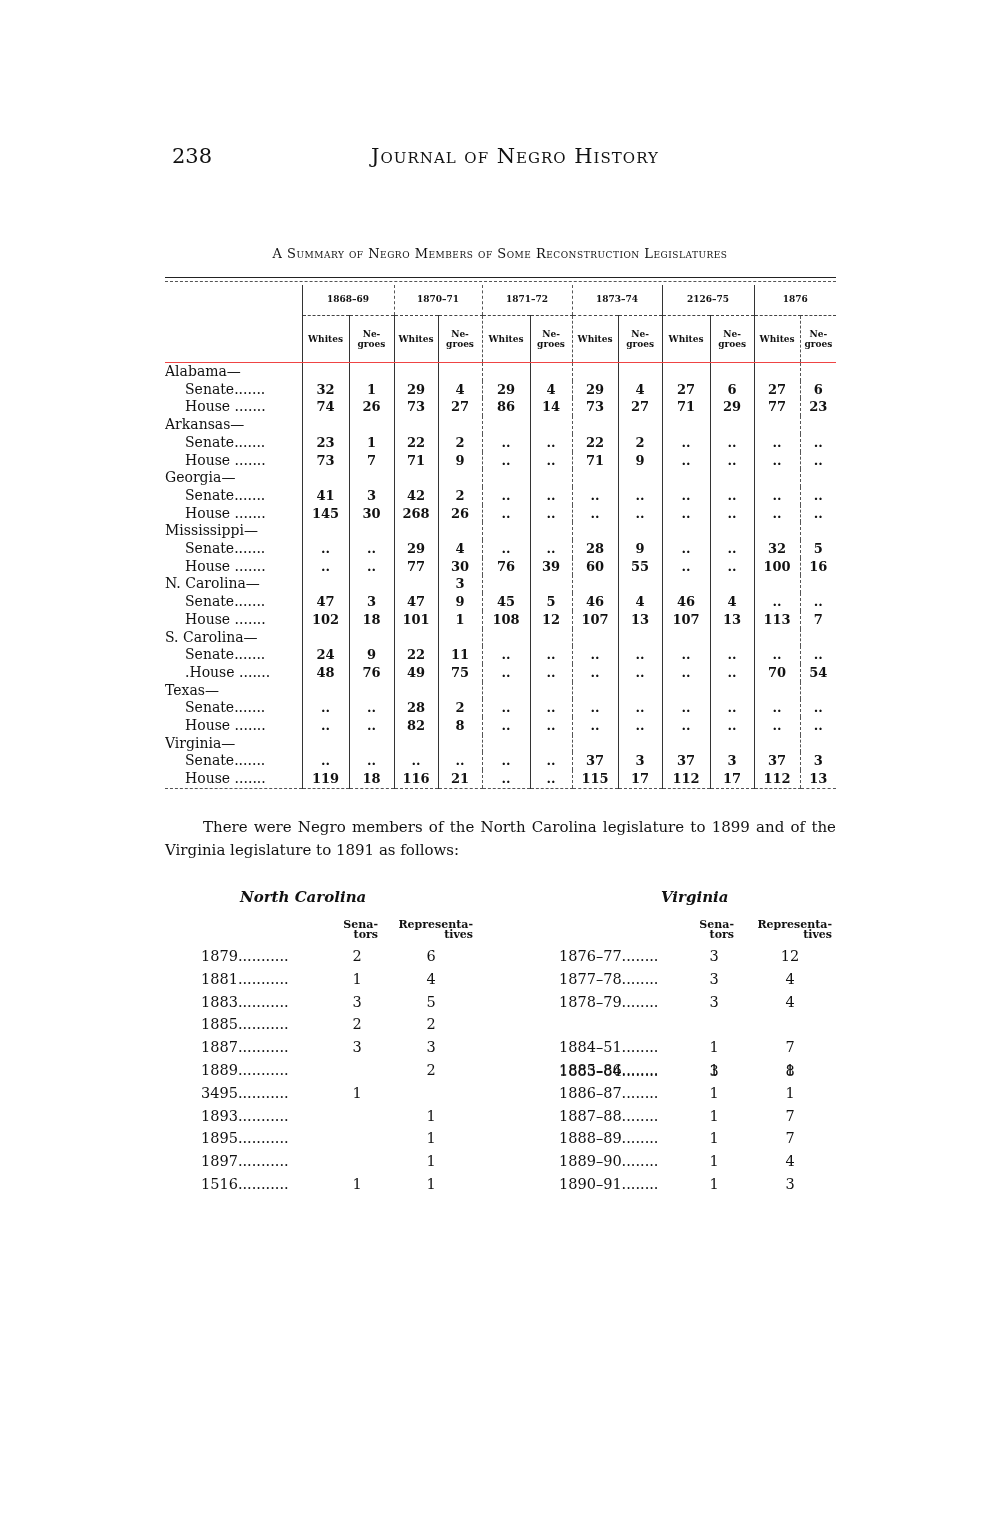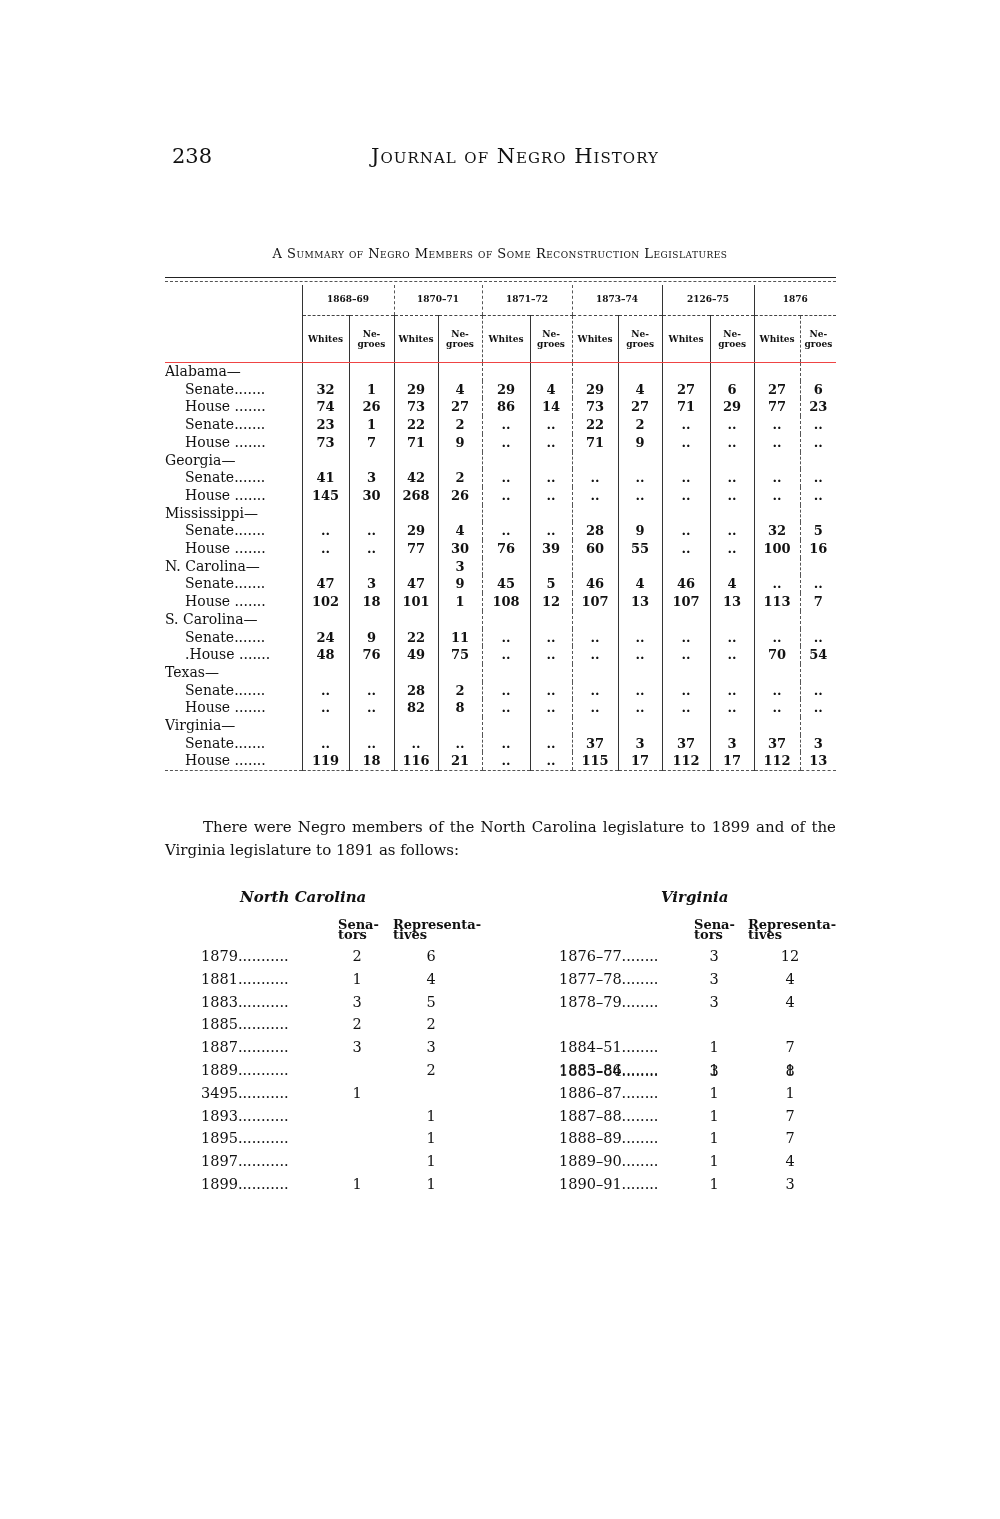--- a/index.html
+++ b/index.html
@@ -19,21 +19,21 @@
   table.summary tr.period th.grp { border-bottom:1px dashed #444; }
   table.summary tr.sub th { height:46px; line-height:10px; vertical-align:middle; border-bottom:1px solid #ef4444; font-size:9px; }
   table.summary td.lbl { text-align:left; white-space:nowrap; overflow:hidden; font-size:14px; }
   table.summary td.lbl.ind { padding-left:20px; }
   table.summary td.num { font-size:13px; font-weight:bold; }
   table.summary tr.last td { border-bottom:1px dashed #555; }
   .para { left:165px; width:671px; top:816px; font-size:15px; line-height:23px; text-align:justify; text-indent:38px; }
   .sub-title { font-style:italic; font-size:15px; font-weight:bold; }
   .nc-title { left:240px; top:888px; }
   .va-title { left:661px; top:888px; }
-  .colhead { font-size:13px; font-weight:bold; text-align:left; line-height:10px; }
+  .colhead { font-size:11px; font-weight:bold; text-align:right; line-height:10px; }
   .list { font-size:14.5px; }
   .list .row { position:absolute; height:23px; line-height:23px; white-space:nowrap; }
   .list .yr { position:absolute; left:0; }
   .list .sen { position:absolute; text-align:center; width:20px; }
   .list .rep { position:absolute; text-align:center; width:24px; }
 </style>
 </head>
 <body>
 
 <div class="abs pagenum">238</div>
@@ -125,20 +125,35 @@
         <td class="num vrd">86</td>
         <td class="num vr">14</td>
         <td class="num vrd">73</td>
         <td class="num vr">27</td>
         <td class="num vr">71</td>
         <td class="num vr">29</td>
         <td class="num vr">77</td>
         <td class="num vrd">23</td>
       </tr>
       <tr>
+        <td class="lbl">Arkansas—</td>
+        <td class="num vr"></td>
+        <td class="num vr"></td>
+        <td class="num vr"></td>
+        <td class="num vr"></td>
+        <td class="num vrd"></td>
+        <td class="num vr"></td>
+        <td class="num vrd"></td>
+        <td class="num vr"></td>
+        <td class="num vr"></td>
+        <td class="num vr"></td>
+        <td class="num vr"></td>
+        <td class="num vrd"></td>
+      </tr>
+      <tr>
         <td class="lbl ind">Senate.......</td>
         <td class="num vr">23</td>
         <td class="num vr">1</td>
         <td class="num vr">22</td>
         <td class="num vr">2</td>
         <td class="num vrd">..</td>
         <td class="num vr">..</td>
         <td class="num vrd">22</td>
         <td class="num vr">2</td>
         <td class="num vr">..</td>
@@ -484,21 +499,21 @@
       <span class="yr">1895...........</span>
       <span class="sen" style="left: 146px;"></span>
       <span class="rep" style="left: 218px;">1</span>
     </div>
     <div class="row" style="top: 205.2px; left: 0px; width: 280px;">
       <span class="yr">1897...........</span>
       <span class="sen" style="left: 146px;"></span>
       <span class="rep" style="left: 218px;">1</span>
     </div>
     <div class="row" style="top: 228px; left: 0px; width: 280px;">
-      <span class="yr">1899...........</span>
+      <span class="yr">1516...........</span>
       <span class="sen" style="left: 146px;">1</span>
       <span class="rep" style="left: 218px;">1</span>
     </div>
   </div>
 
 <div class="abs sub-title va-title">Virginia</div>
 <div class="abs colhead" style="left:694px;top:920px;width:40px;">Sena-tors</div>
 <div class="abs colhead" style="left:748px;top:920px;width:84px;">Representa-tives</div>
 <div class="abs list" id="va-list" style="left:559px;top:945px;width:280px;height:260px;">
     <div class="row" style="top: 0px; left: 0px; width: 280px;">

